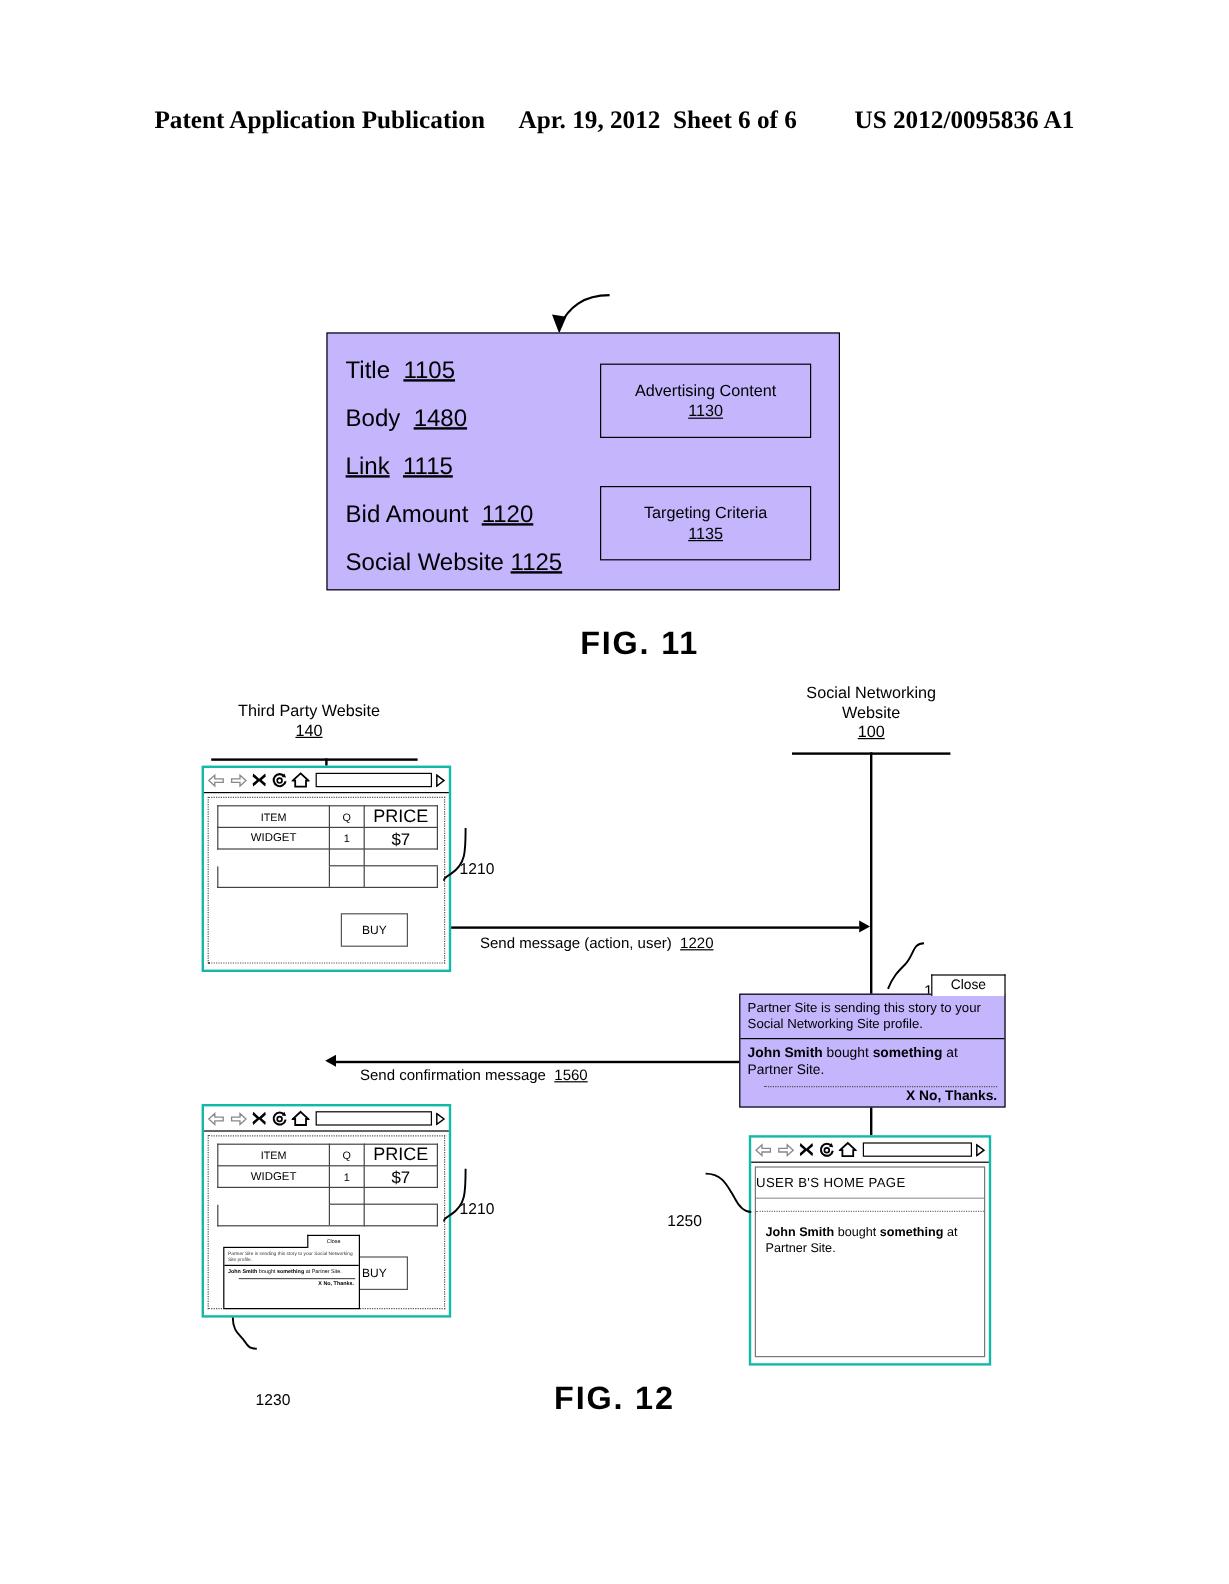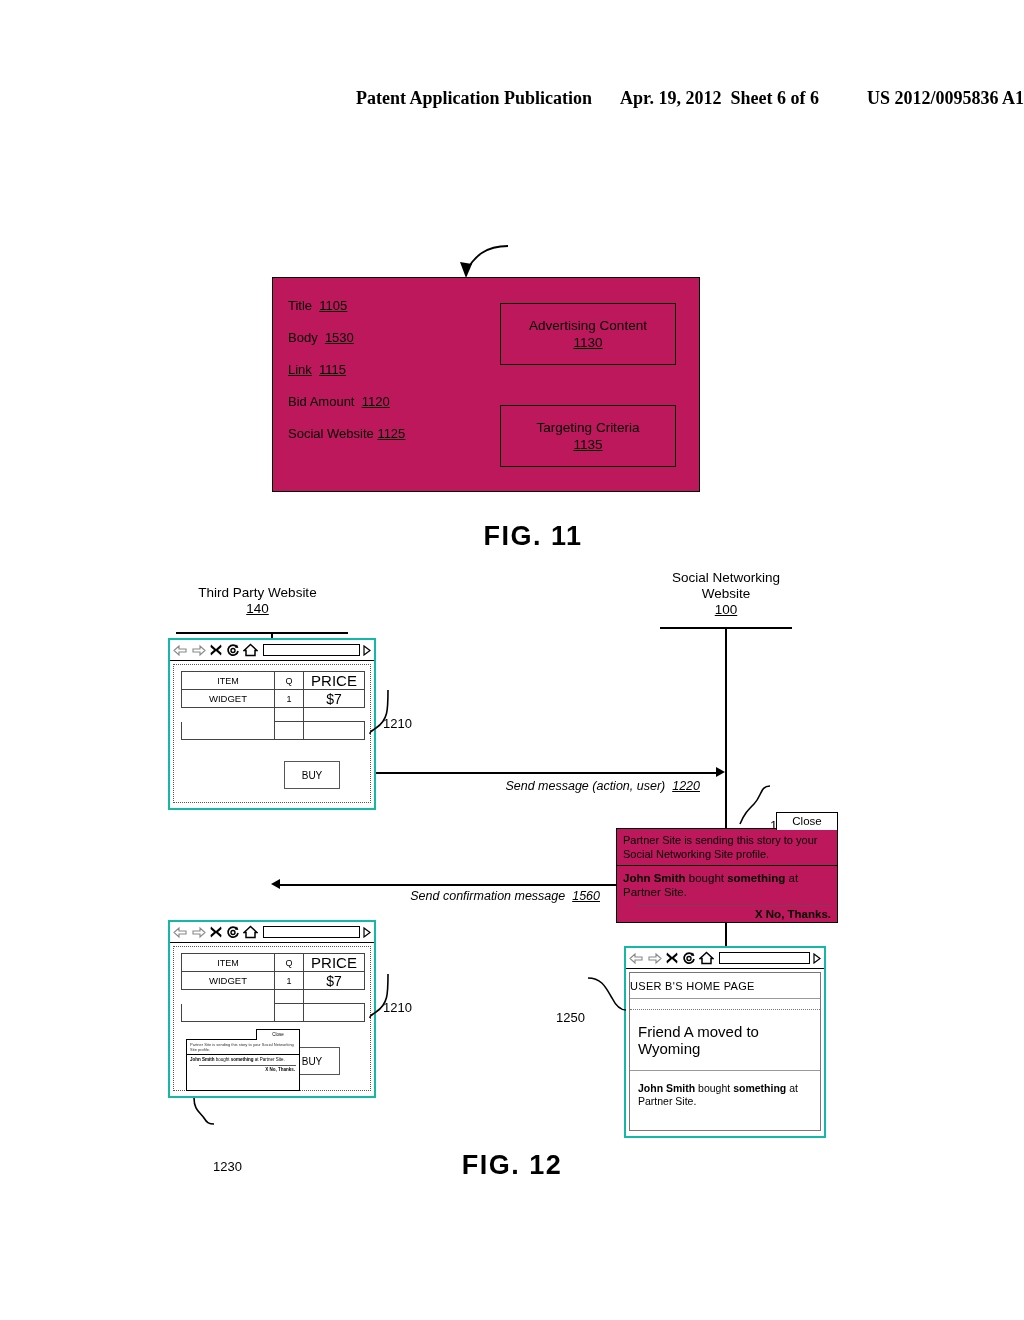--- a/index.html
+++ b/index.html
@@ -3,38 +3,38 @@
 <meta charset="utf-8">
 <style>
   html,body{margin:0;padding:0;background:#ffffff;}
   body{
     width:1024px;height:1320px;position:relative;overflow:hidden;
     font-family:"Liberation Sans", sans-serif;color:#000;
   }
   .abs{position:absolute;}
   
   #pat-header{
-    top:88px;left:0;width:1024px;text-align:right;
-    font-family:"Liberation Serif", serif;font-weight:bold;font-size:18px;
+    top:88px;left:0;width:1024px;text-align:center;
+    font-family:"Liberation Serif", serif;font-weight:bold;font-size:21px;
     white-space:nowrap;
   }
   #pat-header span{display:inline-block;vertical-align:baseline;}
   .hdr-gap1{width:28px;}
   .hdr-gap2{width:48px;}
   
-  .box{border:1.6px solid #000;box-sizing:border-box;background:#be185d;}
+  .box{border:1.6px solid #000;box-sizing:border-box;background:#c4b5fd;}
   .ul{text-decoration:underline;}
   .figcap{
     font-family:"Liberation Sans", sans-serif;font-weight:bold;
     font-size:27px;letter-spacing:1.5px;text-align:center;width:1024px;left:0;
   }
   
   #fig11-outer{left:272px;top:277px;width:428px;height:215px;}
   #fig11-left{left:288px;top:298px;width:210px;}
-  #fig11-left .row{font-size:13px;margin-bottom:17px;white-space:nowrap;}
+  #fig11-left .row{font-size:20px;margin-bottom:17px;white-space:nowrap;}
   #fig11-ad{left:500px;top:303px;width:176px;height:62px;}
   #fig11-tc{left:500px;top:405px;width:176px;height:62px;}
   .innerbox-txt{
     position:absolute;left:0;right:0;top:50%;transform:translateY(-50%);
     text-align:center;font-size:13.5px;line-height:17px;
   }
   #fig11-ref{left:512px;top:237px;font-size:14.5px;}
   
   .lifeline-title{font-size:13.5px;line-height:16px;text-align:center;}
   #tp-title{left:160px;top:585px;width:195px;}
@@ -56,21 +56,21 @@
     flex:1 1 auto;height:12px;border:1.6px solid #000;box-sizing:border-box;
     margin-left:2px;background:#fff;
   }
   .bviewport{position:relative;border:1px dotted #555;margin:3px;box-sizing:border-box;height:calc(100% - 29px);}
   
   .ptable{border-collapse:collapse;table-layout:fixed;}
   .ptable td{border:1px solid #444;text-align:center;padding:0;}
   .buybtn{border:1px solid #555;box-sizing:border-box;display:flex;align-items:center;justify-content:center;}
   
   .harrow{height:1.6px;background:#000;}
-  .msg-lbl{font-size:12.5px;white-space:nowrap;text-align:right;font-style:italic;}
+  .msg-lbl{font-size:12.5px;white-space:nowrap;text-align:left;}
   .arrowhead{width:0;height:0;}
   .ah-right{border-top:5px solid transparent;border-bottom:5px solid transparent;border-left:9px solid #000;}
   .ah-left{border-top:5px solid transparent;border-bottom:5px solid transparent;border-right:9px solid #000;}
   
   #dlg1230{left:616px;top:828px;width:222px;height:95px;}
   #dlg1230-tab{
     left:776px;top:812px;width:62px;height:18px;
     border:1.6px solid #000;border-bottom:none;box-sizing:border-box;background:#fff;
     font-size:11.5px;text-align:center;line-height:17px;z-index:3;
   }
@@ -113,21 +113,21 @@
 
 <div class="abs box" id="fig11-outer"></div>
 
 <div class="abs" id="fig11-left">
   <div class="row">
     <span>Title</span>
     &nbsp;<span class="ul">1105</span>
   </div>
   <div class="row">
     <span>Body</span>
-    &nbsp;<span class="ul">1530</span>
+    &nbsp;<span class="ul">1480</span>
   </div>
   <div class="row">
     <span class="ul">Link</span>
     &nbsp;<span class="ul">1115</span>
   </div>
   <div class="row">
     <span>Bid Amount</span>
     &nbsp;<span class="ul">1120</span>
   </div>
   <div class="row">
@@ -355,21 +355,20 @@
         <path d="M7.5,1.5 L14,7.5 L12,7.5 L12,12.5 L3,12.5 L3,7.5 L1,7.5 Z" fill="none" stroke="#000" stroke-width="1.5"></path>
       </svg>
     <div class="addr"></div>
     <svg class="bicon" width="8" height="11" viewBox="0 0 8 11">
         <path d="M1,1 L7,5.5 L1,10 Z" fill="none" stroke="#000" stroke-width="1.2"></path>
       </svg>
   </div>
   <div class="bviewport" style="border:1px solid #777;">
     <div class="hp-title">USER B'S HOME PAGE</div>
     <div class="hp-gap"></div>
-    <div class="hp-story">Friend A moved to Wyoming</div>
     <div class="hp-story2">
       <span>John Smith</span><span class="norm"> bought </span><span>something</span><span class="norm"> at Partner Site.</span>
     </div>
   </div>
 </div>
 <div class="abs callout" style="left:556px;top:970px;">1250</div>
 <svg class="curve" style="left:588px;top:978px;" width="42" height="48">
   <path d="M0,0 C14,0 18,10 24,20 C28,28 32,32 38,32" stroke="#000" stroke-width="1.6" fill="none"></path>
 </svg>
 

